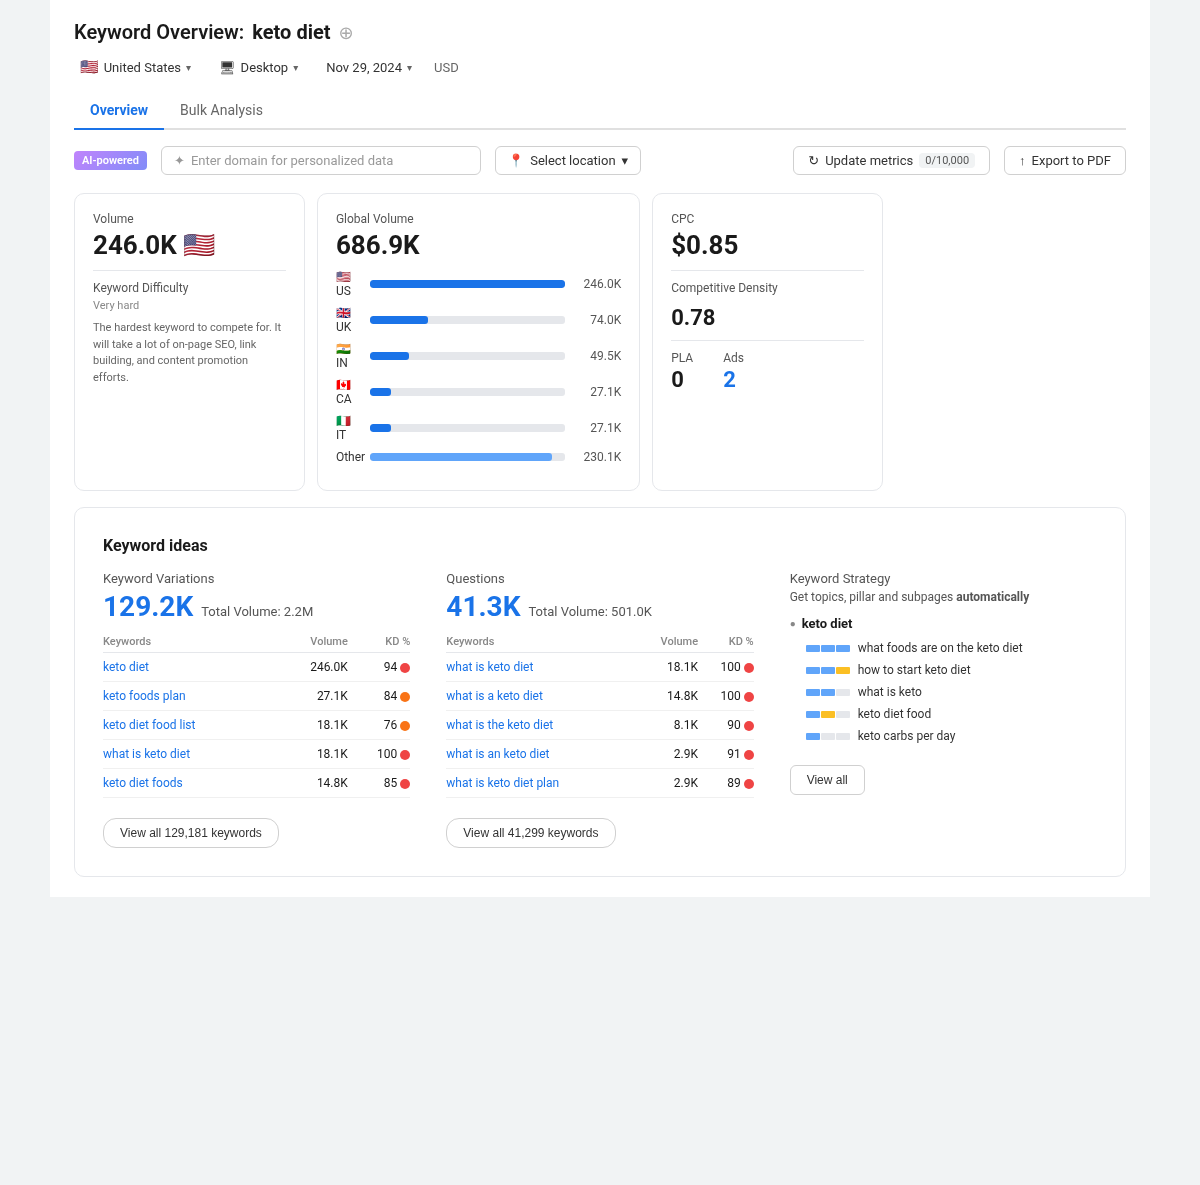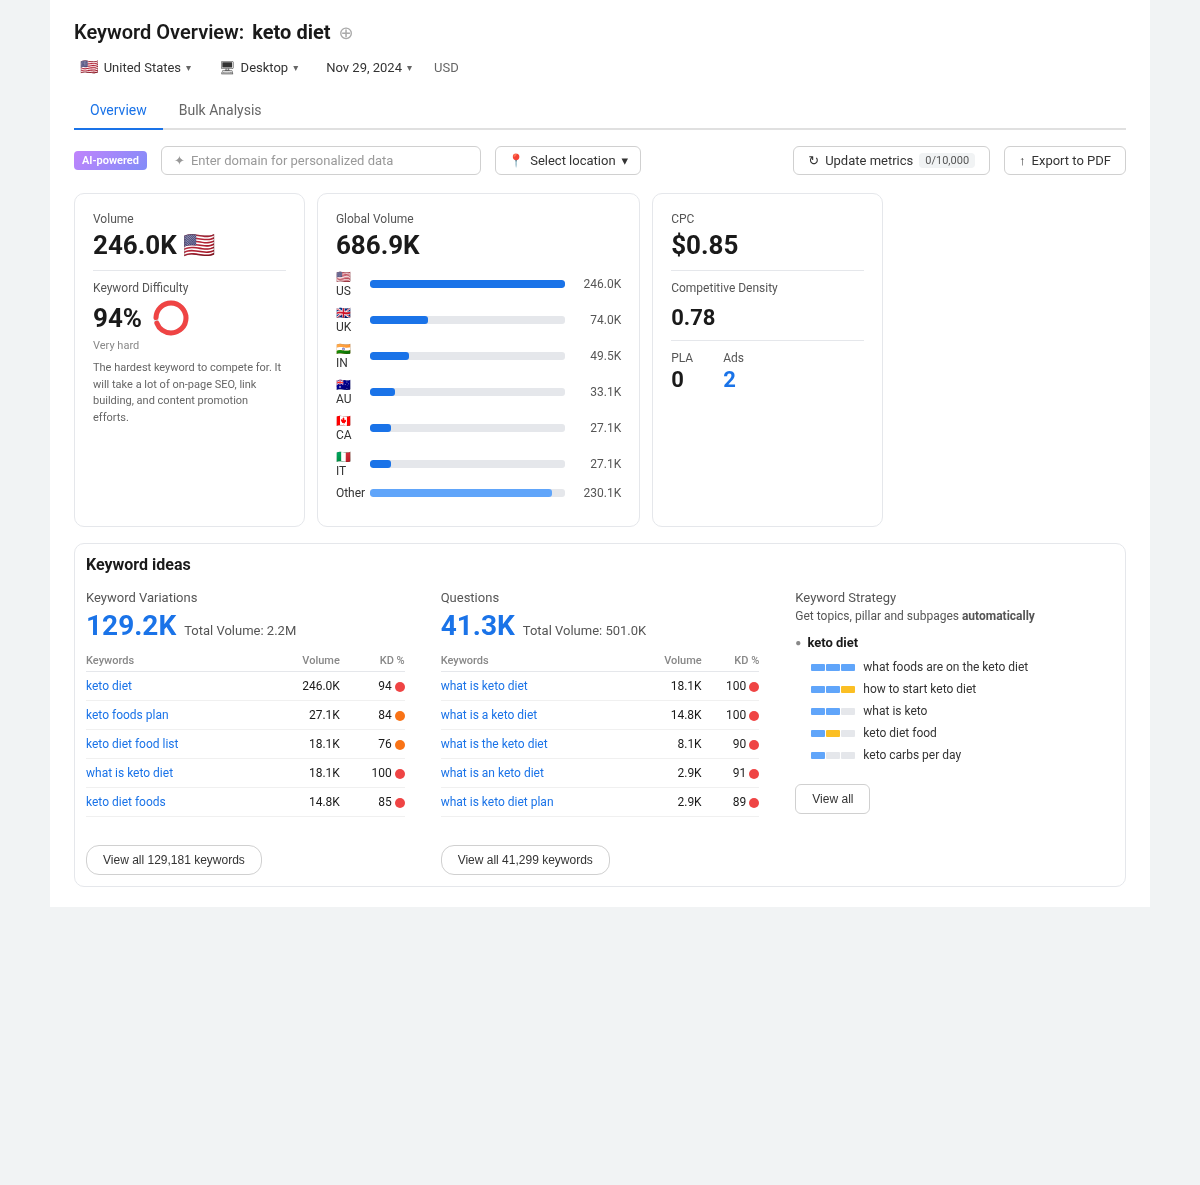--- a/index.html
+++ b/index.html
@@ -9,21 +9,21 @@
     .page-title { font-size: 20px; font-weight: 600; color: #1a1a1a; text-align: right; }
     .keyword-name { color: #1a1a1a; font-size: 20px; font-weight: 700; }
     .plus-icon { color: #aaa; font-size: 18px; cursor: pointer; }
     .meta-bar { display: flex; align-items: center; gap: 16px; margin-bottom: 14px; }
     .meta-item { display: flex; align-items: center; gap: 5px; font-size: 13px; color: #333; cursor: pointer; padding: 4px 6px; border-radius: 4px; }
     .meta-item .flag { font-size: 15px; }
     .meta-item .chevron { font-size: 10px; color: #666; }
     .currency { color: #666; font-size: 13px; }
     .tabs { display: flex; gap: 0; border-bottom: 2px solid #e0e0e0; margin-bottom: 16px; }
     .tab { padding: 8px 16px 10px; font-size: 14px; color: #666; cursor: pointer; border-bottom: 2px solid transparent; margin-bottom: -2px; }
-    .tab.active { color: #1a73e8; border-bottom: 2px solid #1a73e8; font-weight: 400; }
+    .tab.active { color: #1a73e8; border-bottom: 2px solid #1a73e8; font-weight: 700; }
     .toolbar { display: flex; align-items: center; gap: 14px; margin-bottom: 18px; }
     .ai-badge { background: linear-gradient(135deg, #c084fc, #818cf8); color: #fff; font-size: 11px; font-weight: 600; padding: 3px 8px; border-radius: 4px; white-space: nowrap; }
     .domain-input { display: flex; align-items: center; gap: 6px; border: 1px solid #d0d0d0; border-radius: 6px; padding: 6px 12px; background: #fff; flex: 1; max-width: 320px; cursor: text; }
     .domain-input span { color: #999; font-size: 13px; }
     .sparkle { color: #8b5cf6; font-size: 14px; }
     .location-select { display: flex; align-items: center; gap: 6px; border: 1px solid #d0d0d0; border-radius: 6px; padding: 6px 12px; background: #fff; cursor: pointer; font-size: 13px; color: #333; }
     .update-btn { display: flex; align-items: center; gap: 6px; border: 1px solid #d0d0d0; border-radius: 6px; padding: 6px 14px; background: #fff; cursor: pointer; font-size: 13px; color: #333; margin-left: auto; }
     .update-btn .count { background: #f1f3f4; border-radius: 4px; padding: 1px 6px; font-size: 11px; color: #555; }
     .export-btn { display: flex; align-items: center; gap: 6px; border: 1px solid #d0d0d0; border-radius: 6px; padding: 6px 14px; background: #fff; cursor: pointer; font-size: 13px; color: #333; }
     .metrics-grid { display: grid; grid-template-columns: 1fr 1.4fr 1fr 1fr; gap: 12px; margin-bottom: 16px; }
@@ -49,35 +49,35 @@
     .trend-bar { background: #93c5fd; border-radius: 2px 2px 0 0; flex: 1; }
     .cpc-value { font-size: 26px; font-weight: 700; }
     .comp-section { margin-top: 10px; }
     .comp-label { font-size: 12px; color: #555; margin-bottom: 10px; }
     .comp-value { font-size: 22px; font-weight: 700; }
     .pla-ads { display: flex; gap: 30px; margin-top: 10px; }
     .pla-ads-item { }
     .pla-ads-label { font-size: 12px; color: #555; margin-bottom: 2px; }
     .pla-ads-value { font-size: 22px; font-weight: 700; color: #1a1a1a; }
     .pla-ads-value.blue { color: #1a73e8; }
-    .ideas-section { background: #fff; border: 1px solid #e5e7eb; border-radius: 10px; padding: 11px; }
+    .ideas-section { background: #fff; border: 1px solid #e5e7eb; border-radius: 10px; padding: 28px; }
     .ideas-title { font-size: 16px; font-weight: 700; margin-bottom: 16px; }
     .ideas-grid { display: grid; grid-template-columns: 1fr 1fr 1fr; gap: 36px; }
     .ideas-col-title { font-size: 13px; color: #555; margin-bottom: 4px; }
     .ideas-count { font-size: 28px; font-weight: 700; color: #1a73e8; display: inline; }
     .ideas-total { font-size: 13px; color: #555; }
     .ideas-col-header { display: flex; align-items: baseline; gap: 8px; margin-bottom: 8px; }
     .ideas-table { width: 100%; border-collapse: collapse; }
     .ideas-table th { text-align: left; font-size: 11px; color: #888; font-weight: 500; padding: 4px 0; border-bottom: 1px solid #e5e7eb; }
     .ideas-table th.right { text-align: right; }
     .ideas-table td { padding: 7px 0; font-size: 12px; border-bottom: 1px solid #f0f0f0; }
     .ideas-table td.right { text-align: right; }
     .keyword-link { color: #1a73e8; text-decoration: none; font-size: 12px; }
     .kd-dot { width: 10px; height: 10px; border-radius: 50%; display: inline-block; }
-    .view-all-btn { margin-top: 28px; border: 1px solid #d0d0d0; background: #fff; border-radius: 13px; padding: 7px 16px; font-size: 12px; color: #333; cursor: pointer; }
+    .view-all-btn { margin-top: 20px; border: 1px solid #d0d0d0; background: #fff; border-radius: 13px; padding: 7px 16px; font-size: 12px; color: #333; cursor: pointer; }
     .strategy-col { }
     .strategy-desc { font-size: 12px; color: #555; margin-bottom: 12px; }
     .strategy-root { font-size: 13px; font-weight: 700; margin-bottom: 10px; display: flex; align-items: center; gap: 6px; }
     .strategy-root::before { content: '●'; font-size: 10px; color: #888; }
     .strategy-item { display: flex; align-items: center; gap: 8px; margin-bottom: 8px; font-size: 12px; color: #333; padding-left: 16px; }
     .strategy-bar { display: flex; gap: 1px; }
     .strategy-seg { width: 14px; height: 7px; border-radius: 1px; }
     .view-all-strategy { margin-top: 14px; border: 1px solid #d0d0d0; background: #fff; border-radius: 6px; padding: 7px 16px; font-size: 12px; color: #333; cursor: pointer; }
   </style>
 </head>
@@ -139,28 +139,20 @@
   <div class="metrics-grid">
 
     <div class="metric-card">
       <div class="metric-label">Volume</div>
       <div class="metric-value">
         <span>246.0K</span> <span>🇺🇸</span>
       </div>
       <hr class="divider">
       <div class="kd-section">
         <div class="kd-label">Keyword Difficulty</div>
-        <div class="kd-value">
-          <span>94%</span>
-          <svg width="38" height="38" viewBox="0 0 38 38">
-            <circle cx="19" cy="19" r="15" fill="none" stroke="#e5e7eb" stroke-width="5"></circle>
-            <circle cx="19" cy="19" r="15" fill="none" stroke="#ef4444" stroke-width="5" stroke-dasharray="88.6 5.6" stroke-dashoffset="23.5" stroke-linecap="round" transform="rotate(-90 19 19)"></circle>
-            <circle cx="19" cy="19" r="10" fill="white"></circle>
-          </svg>
-        </div>
         <div class="kd-desc">Very hard</div>
         <div class="kd-text">The hardest keyword to compete for. It will take a lot of on-page SEO, link building, and content promotion efforts.</div>
       </div>
     </div>
 
     <div class="metric-card">
       <div class="metric-label">Global Volume</div>
       <div class="metric-value">686.9K</div>
       <div class="global-table" id="global-table">
           <div class="global-row">
@@ -176,27 +168,20 @@
       <div class="bar-fill bar-us" style="width:30%"></div>
     </div>
     <span class="val">74.0K</span>
   </div>
           <div class="global-row">
     <span class="country">🇮🇳 IN</span>
     <div class="bar-container">
       <div class="bar-fill bar-us" style="width:20%"></div>
     </div>
     <span class="val">49.5K</span>
-  </div>
-          <div class="global-row">
-    <span class="country">🇦🇺 AU</span>
-    <div class="bar-container">
-      <div class="bar-fill bar-us" style="width:13%"></div>
-    </div>
-    <span class="val">33.1K</span>
   </div>
           <div class="global-row">
     <span class="country">🇨🇦 CA</span>
     <div class="bar-container">
       <div class="bar-fill bar-us" style="width:11%"></div>
     </div>
     <span class="val">27.1K</span>
   </div>
           <div class="global-row">
     <span class="country">🇮🇹 IT</span>

